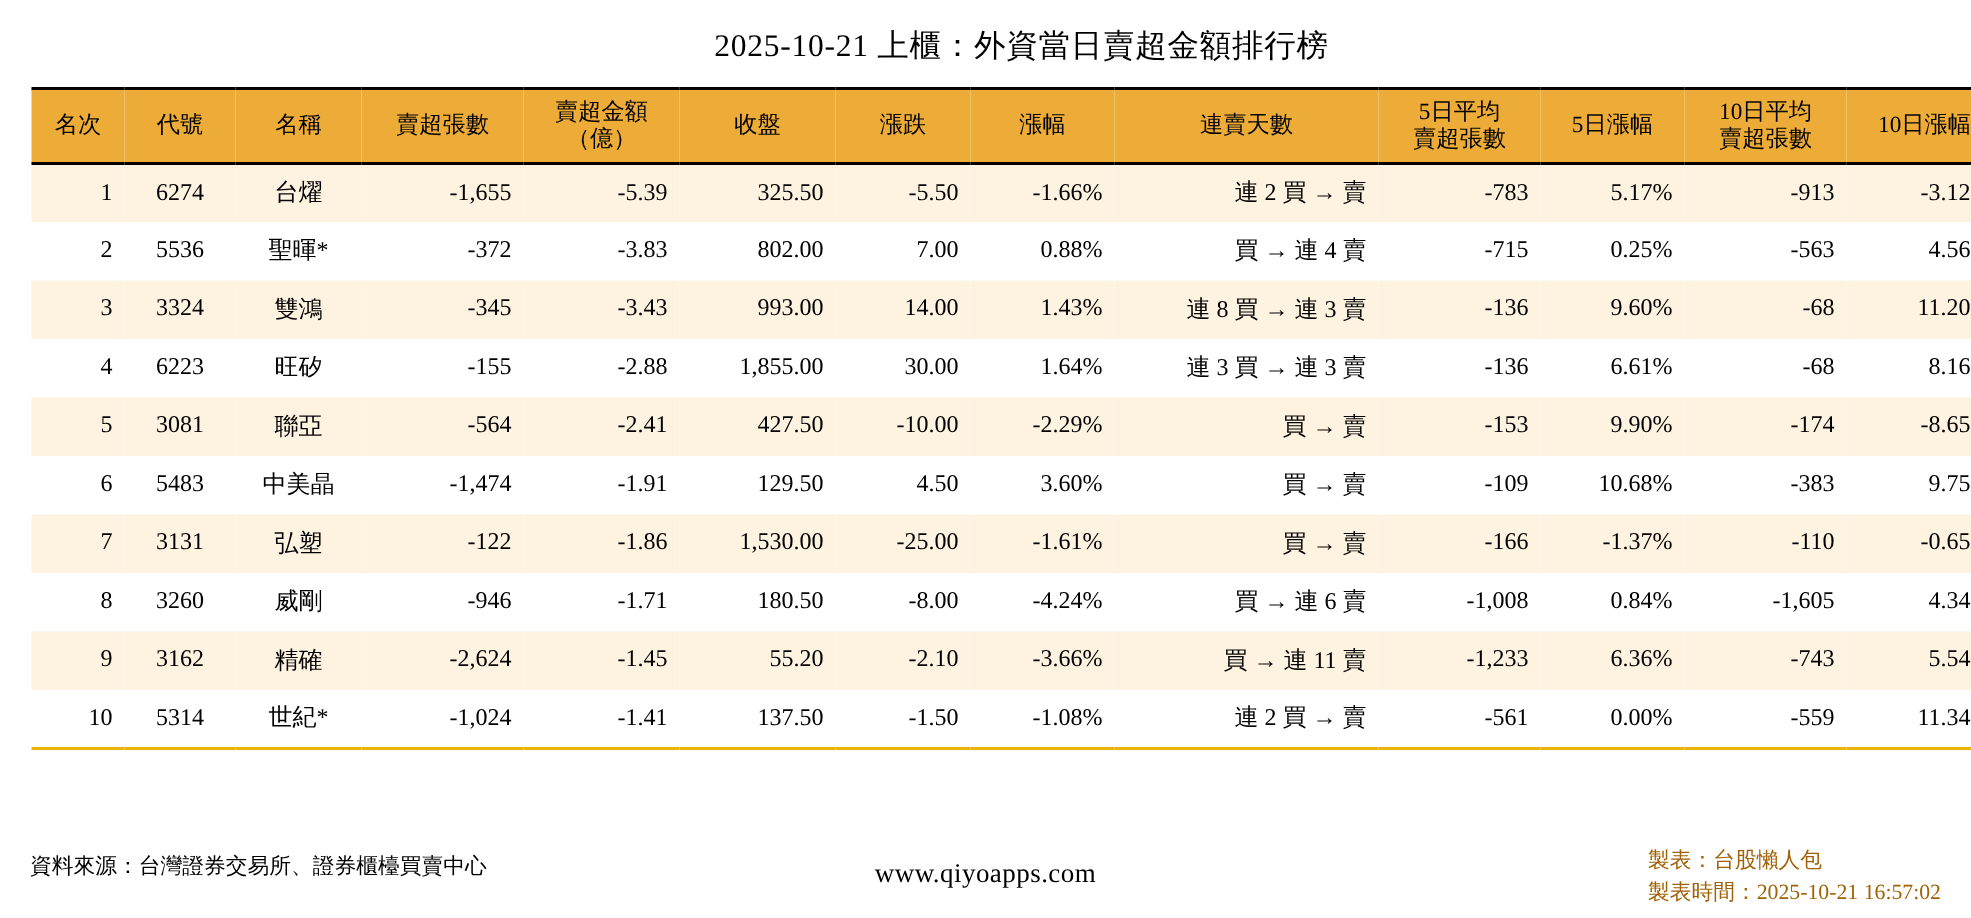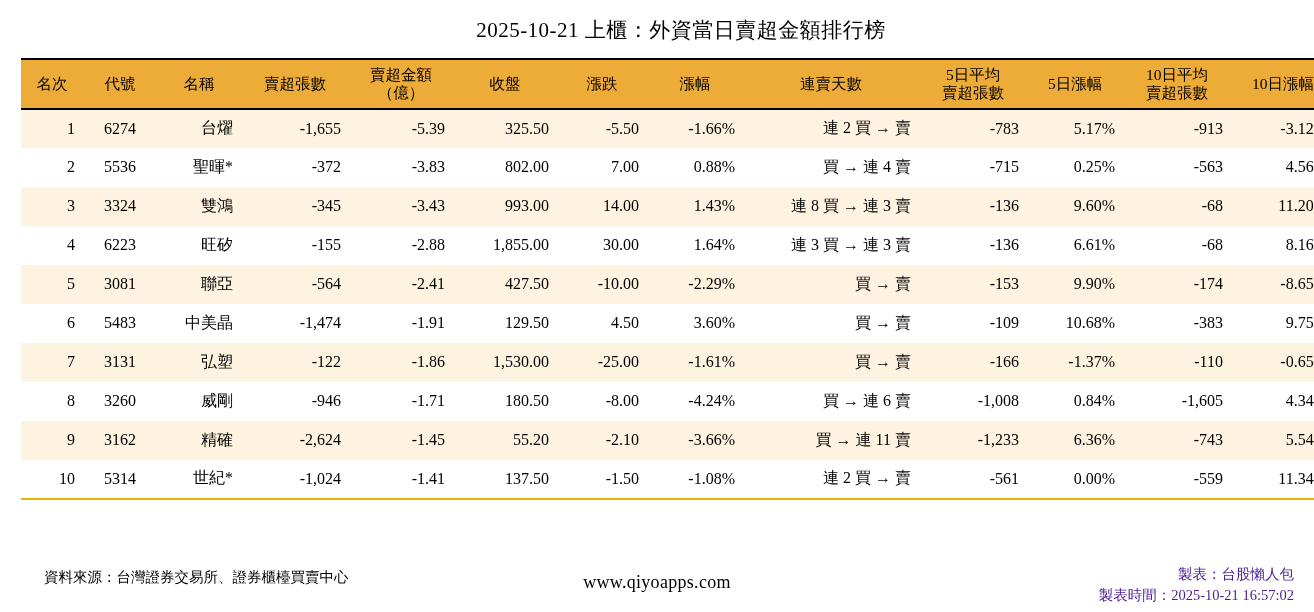--- a/index.html
+++ b/index.html
@@ -48,47 +48,47 @@
     padding: 8px 8px;
     height: 39px;
     vertical-align: middle;
     white-space: nowrap;
   }
   tr.odd td { background: #fdf3e0; }
   tr.even td { background: #ffffff; }
   tbody tr:last-child td { border-bottom: 2px solid #eab308; }
   .c-rank   { text-align: right; padding-right: 14px; }
   .c-code   { text-align: center; }
-  .c-name   { text-align: right; }
+  .c-name   { text-align: center; }
   .c-num    { text-align: right; padding-right: 14px; }
   .c-streak { text-align: right; padding-right: 6px; }
   .pos { color: #cc0000; }
   .neg { color: #007a33; }
   .zero { color: #000000; }
   .footer {
     position: absolute;
     left: 0; right: 0; bottom: 0;
     height: 48px;
     padding: 4px 20px 0 20px;
   }
   .footer .src {
     position: absolute; left: 20px; top: 4px;
-    font-size: 14.5px; color: #000; margin-left: 24px;
+    font-size: 14.5px; color: #000;
   }
   .footer .site {
     position: absolute; left: 0; right: 0; top: 8px;
     text-align: center;
     font-size: 18px; color: #000;
     font-family: "Liberation Serif", "DejaVu Serif", serif;
     letter-spacing: 0.3px;
   }
   .footer .maker {
     position: absolute; right: 20px; top: 0px;
-    text-align: right;
-    font-size: 14.5px; color: #4c1d95;
+    text-align: left;
+    font-size: 14.5px; color: #a16207;
     line-height: 1.45;
   }
   .hdr2 { display: block; }
 </style>
 </head>
 <body>
 
 <div class="page">
 
   <div class="title">2025-10-21 上櫃：外資當日賣超金額排行榜</div>

